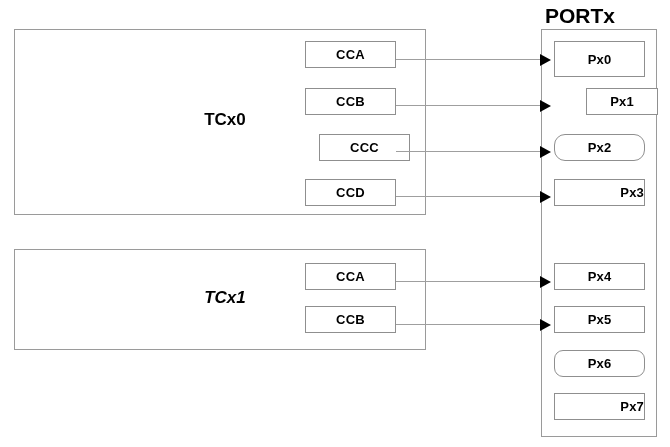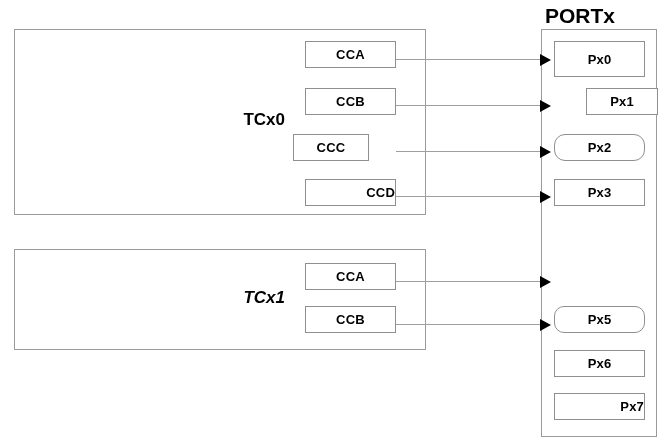--- a/index.html
+++ b/index.html
@@ -42,21 +42,21 @@
     letter-spacing: 0.2px;
   }
 
   
   .block-label {
     position: absolute;
     font-size: 17px;
     font-weight: bold;
     color: #000000;
     white-space: nowrap;
-    text-align: right;
+    text-align: center;
   }
 
   
   .title-label {
     position: absolute;
     font-size: 21px;
     font-weight: bold;
     color: #000000;
     white-space: nowrap;
   }
@@ -85,24 +85,24 @@
 
   <div class="block" style="left:14px; top:29px; width:412px; height:186px;"></div>
   <div class="block-label" style="left:165px; top:110px; width:120px;">TCx0</div>
 
   <div class="cell" style="left:305px; top:41px; width:91px; height:27px;">
     <span>CCA</span>
   </div>
   <div class="cell" style="left:305px; top:88px; width:91px; height:27px;">
     <span>CCB</span>
   </div>
-  <div class="cell" style="left:293px; top:134px; width:76px; height:27px;">
+  <div class="cell" style="left:319px; top:134px; width:91px; height:27px;">
     <span>CCC</span>
   </div>
-  <div class="cell" style="left:305px; top:179px; width:91px; height:27px;justify-content:flex-end;">
+  <div class="cell" style="left:305px; top:179px; width:91px; height:27px;">
     <span>CCD</span>
   </div>
 
   <div class="block" style="left:14px; top:249px; width:412px; height:101px;"></div>
   <div class="block-label" style="left:165px; top:288px; width:120px;font-style:italic;">TCx1</div>
 
   <div class="cell" style="left:305px; top:263px; width:91px; height:27px;">
     <span>CCA</span>
   </div>
   <div class="cell" style="left:305px; top:306px; width:91px; height:27px;">
@@ -114,27 +114,30 @@
 
   <div class="cell" style="left:554px; top:41px; width:91px; height:36px;">
     <span>Px0</span>
   </div>
   <div class="cell" style="left:554px; top:88px; width:72px; height:27px;margin-left:32px;">
     <span>Px1</span>
   </div>
   <div class="cell" style="left:554px; top:134px; width:91px; height:27px;border-radius:11px;">
     <span>Px2</span>
   </div>
-  <div class="cell" style="left:554px; top:179px; width:91px; height:27px;">
+  <div class="cell" style="left:554px; top:179px; width:91px; height:27px;justify-content:flex-end;">
     <span>Px3</span>
   </div>
-  <div class="cell" style="left:554px; top:306px; width:91px; height:27px;border-radius:10px;">
+  <div class="cell" style="left:554px; top:263px; width:91px; height:27px;">
+    <span>Px4</span>
+  </div>
+  <div class="cell" style="left:554px; top:306px; width:91px; height:27px;">
     <span>Px5</span>
   </div>
-  <div class="cell" style="left:554px; top:350px; width:91px; height:27px;">
+  <div class="cell" style="left:554px; top:350px; width:91px; height:27px;border-radius:9px;">
     <span>Px6</span>
   </div>
   <div class="cell" style="left:554px; top:393px; width:91px; height:27px;justify-content:flex-end;">
     <span>Px7</span>
   </div>
 
   <div class="wire" style="left:396px; top:59px; width:146px;"></div>
   <div class="arrowhead" style="left:540px; top:54px;"></div>
 
   <div class="wire" style="left:396px; top:105px; width:146px;"></div>

